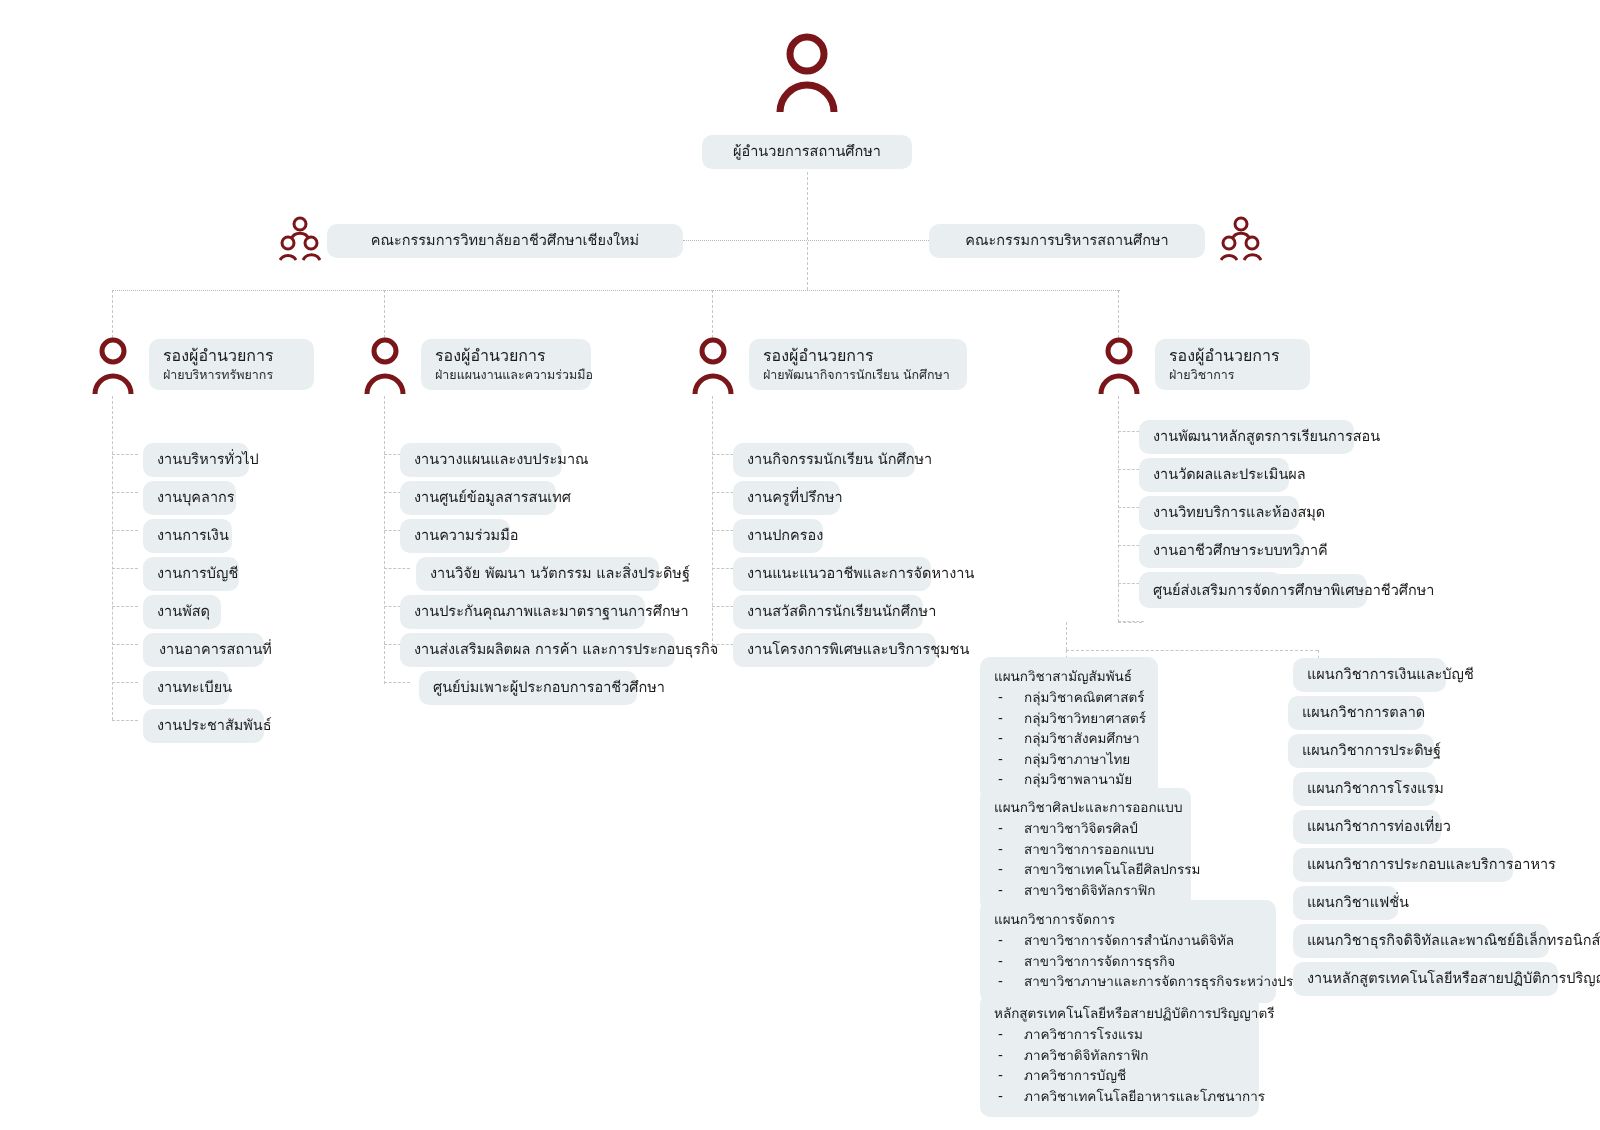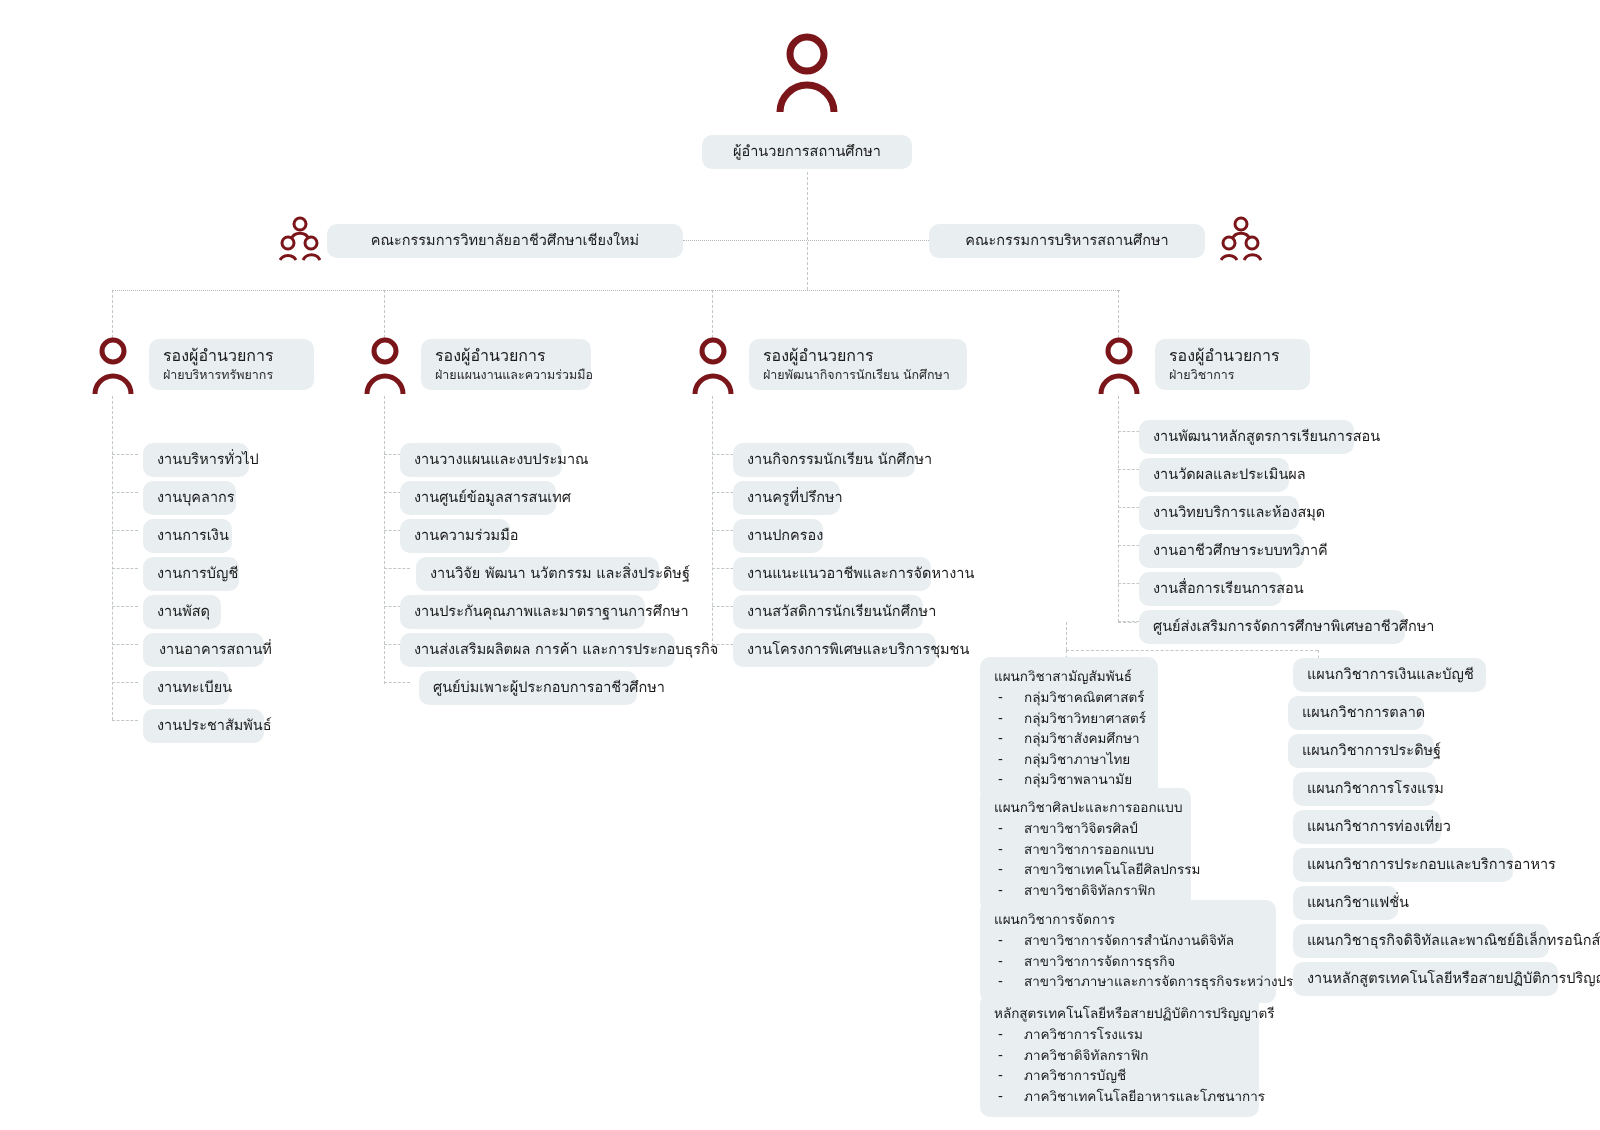--- a/index.html
+++ b/index.html
@@ -307,21 +307,21 @@
 
   <div class="ln hd" style="left:1118px;top:545px;width:26px;"></div>
   <div class="pill" style="left:1139px;top:534px;width:165px;">
     <span>งานอาชีวศึกษาระบบทวิภาคี</span></div>
 
   <div class="ln hd" style="left:1118px;top:583px;width:26px;"></div>
   <div class="pill" style="left:1139px;top:572px;width:143px;">
     <span>งานสื่อการเรียนการสอน</span></div>
 
   <div class="ln hd" style="left:1118px;top:621px;width:26px;"></div>
-  <div class="pill" style="left:1139px;top:610px;width:266px;">
+  <div class="pill" style="left:1139px;top:574px;width:228px;">
     <span>ศูนย์ส่งเสริมการจัดการศึกษาพิเศษอาชีวศึกษา</span></div>
 
   <div class="group" style="left:980px;top:657px;width:178px;">
     <span class="g-title">แผนกวิชาสามัญสัมพันธ์</span>
     <ul>
       <li><span class="dash">-</span><span>กลุ่มวิชาคณิตศาสตร์</span></li>
       <li><span class="dash">-</span><span>กลุ่มวิชาวิทยาศาสตร์</span></li>
       <li><span class="dash">-</span><span>กลุ่มวิชาสังคมศึกษา</span></li>
       <li><span class="dash">-</span><span>กลุ่มวิชาภาษาไทย</span></li>
       <li><span class="dash">-</span><span>กลุ่มวิชาพลานามัย</span></li>
@@ -350,21 +350,21 @@
   <div class="group" style="left:980px;top:994px;width:279px;">
     <span class="g-title">หลักสูตรเทคโนโลยีหรือสายปฏิบัติการปริญญาตรี</span>
     <ul>
       <li><span class="dash">-</span><span>ภาควิชาการโรงแรม</span></li>
       <li><span class="dash">-</span><span>ภาควิชาดิจิทัลกราฟิก</span></li>
       <li><span class="dash">-</span><span>ภาควิชาการบัญชี</span></li>
       <li><span class="dash">-</span><span>ภาควิชาเทคโนโลยีอาหารและโภชนาการ</span></li>
     </ul>
   </div>
 
-  <div class="pill" style="left:1293px;top:658px;width:193px;">
+  <div class="pill" style="left:1293px;top:658px;width:153px;">
     <span>แผนกวิชาการเงินและบัญชี</span></div>
   <div class="pill" style="left:1288px;top:696px;width:136px;">
     <span>แผนกวิชาการตลาด</span></div>
   <div class="pill" style="left:1288px;top:734px;width:146px;">
     <span>แผนกวิชาการประดิษฐ์</span></div>
   <div class="pill" style="left:1293px;top:772px;width:143px;">
     <span>แผนกวิชาการโรงแรม</span></div>
   <div class="pill" style="left:1293px;top:810px;width:148px;">
     <span>แผนกวิชาการท่องเที่ยว</span></div>
   <div class="pill" style="left:1293px;top:848px;width:220px;">

